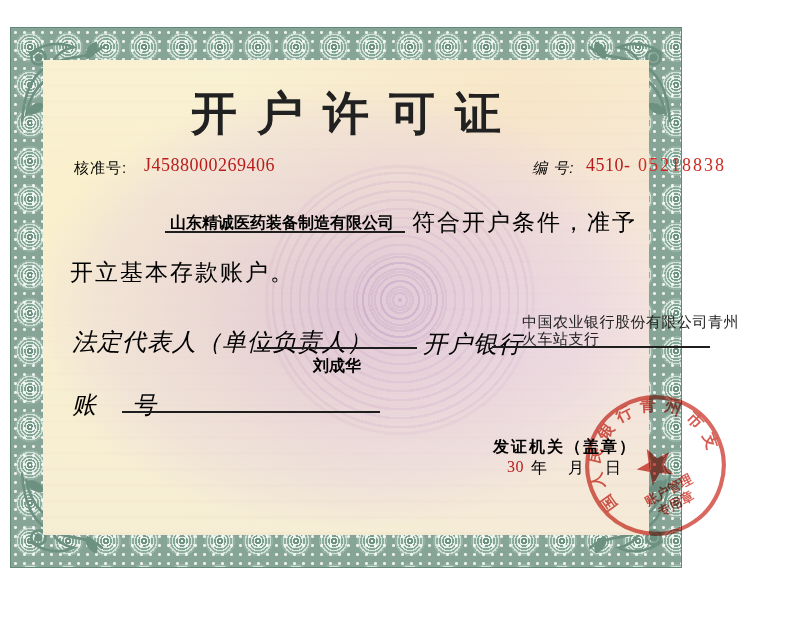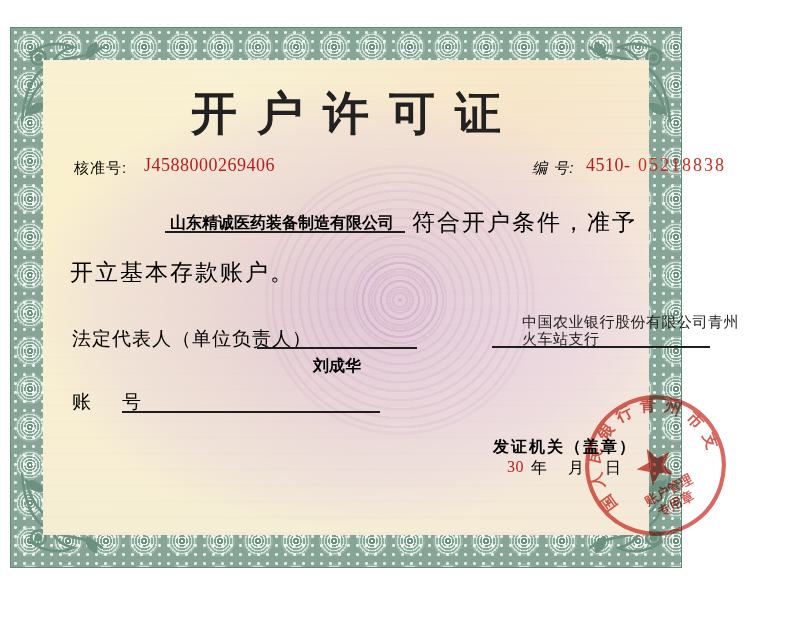--- a/index.html
+++ b/index.html
@@ -45,21 +45,21 @@
     box-shadow:inset 0 0 0 3px rgba(168,118,182,.15);}
   .rosette-core{position:absolute;left:345px;top:228px;width:90px;height:90px;border-radius:50%;opacity:.55;
     background:repeating-radial-gradient(circle at 50% 50%, rgba(168,118,182,.3) 0 2px, rgba(255,255,255,0) 2px 6px);}
 
   
   .txt{position:absolute;color:#000000;white-space:nowrap;}
   .title{left:0;right:0;top:56px;text-align:center;font-family:"Liberation Serif",serif;font-weight:bold;font-size:46px;letter-spacing:20px;padding-left:20px;color:#212121;}
   .lbl{font-size:15px;letter-spacing:1px;}
   .num{font-family:"Liberation Serif",serif;font-size:18px;letter-spacing:.5px;color:#b91c1c;}
   .big{font-size:23px;letter-spacing:2px;font-weight:500;}
-  .mid{font-size:19px;letter-spacing:1px;}
+  .mid{font-size:24px;letter-spacing:1px;font-style:italic;}
   .small-cn{font-size:16px;}
   .uline{position:absolute;height:0;border-bottom:2px solid #1e1e1e;}
   .red-num{color:#cc2b20;}
   .bank-value{position:absolute;left:492px;top:286px;width:222px;font-size:15px;line-height:17px;color:#242424;white-space:normal;letter-spacing:.5px;margin-left:20px;}
 
   
   .stamp{position:absolute;left:568px;top:361px;width:155px;height:155px;transform:rotate(-28deg);opacity:.88;mix-blend-mode:multiply;}
 </style>
 </head>
 <body>
@@ -140,20 +140,21 @@
 
     <div class="txt small-cn" style="left:160px;top:186px;width:232px;text-align:left;font-weight:bold;">山东精诚医药装备制造有限公司</div>
     <div class="uline" style="left:155px;top:204px;width:240px;"></div>
     <div class="txt big" style="left:402px;top:180px;">符合开户条件，准予</div>
     <div class="txt big" style="left:60px;top:230px;">开立基本存款账户。</div>
 
     <div class="txt mid" style="left:62px;top:299px;">法定代表人（单位负责人）</div>
     <div class="txt small-cn" style="left:252px;top:301px;width:150px;text-align:center;font-weight:bold;margin-top:28px;">刘成华</div>
     <div class="uline" style="left:247px;top:320px;width:160px;"></div>
 
+    <div class="txt mid" style="left:413px;top:301px;">开户银行</div>
     <div class="bank-value">中国农业银行股份有限公司青州火车站支行</div>
     <div class="uline" style="left:482px;top:319px;width:218px;"></div>
 
     <div class="txt mid" style="left:62px;top:362px;letter-spacing:6px;">账　号</div>
     <div class="uline" style="left:112px;top:384px;width:258px;"></div>
 
     <div class="txt" style="left:483px;top:410px;font-size:16px;letter-spacing:2px;font-weight:700;">发证机关（盖章）</div>
     <div class="txt num" style="left:497px;top:431px;font-size:16px;">30</div>
     <div class="txt" style="left:521px;top:431px;font-size:16px;font-weight:500;">年</div>
     <div class="txt" style="left:558px;top:431px;font-size:16px;font-weight:500;">月</div>

